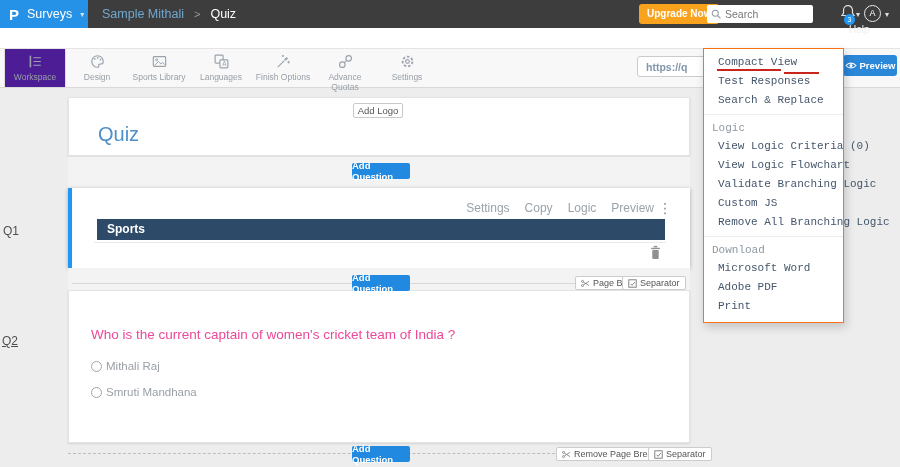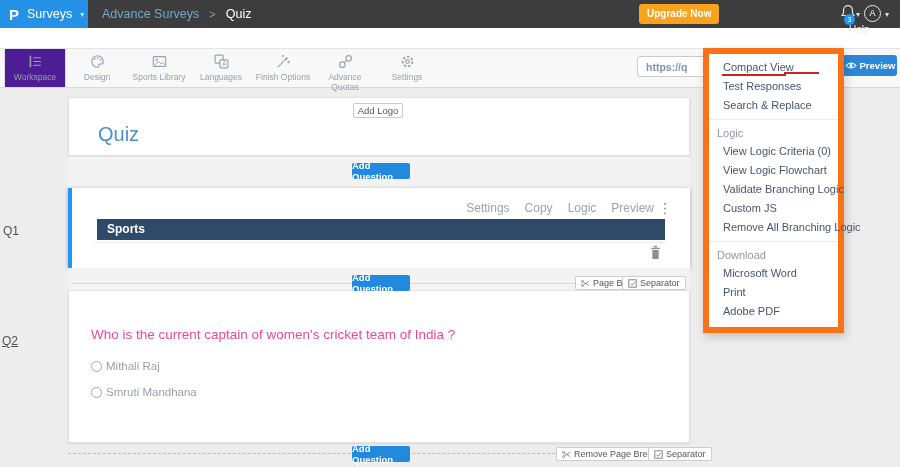--- a/index.html
+++ b/index.html
@@ -39,21 +39,21 @@
   
   .toolbar { left:0; top:48px; width:900px; height:40px; background:#f8f8f8; border-top:1px solid #e4e4e4; border-bottom:1px solid #d9d9d9; }
   .tiles { left:4px; top:49px; height:38px; display:flex; }
   .tile { width:62px; text-align:center; padding-top:4px; cursor:pointer; }
   .tile.active { background:#4c1d95; border-left:1px solid #dedede; border-right:1px solid #dedede; }
   .tile-label { display:block; font-size:8.5px; color:#98a0a8; margin-top:2px; }
   .url-input { left:637px; top:56px; width:140px; height:21px; border:1px solid #cbcbcb; border-radius:3px; background:#fff; color:#8296ab; font-size:10.5px; font-weight:bold; padding-left:8px; font-family:"Liberation Sans",sans-serif; outline:none; z-index:1; }
   .preview-btn { left:843px; top:55px; width:54px; height:21px; background:#2b87d8; border-radius:3px; color:#fff; font-size:9.5px; font-weight:bold; display:flex; align-items:center; justify-content:center; gap:3px; cursor:pointer; }
 
   
-  .dropdown { left:703px; top:48px; width:141px; background:#fff; border:6px solid #f97316; box-shadow:2px 4px 9px rgba(0,0,0,0.18); z-index:20; padding:4px 0 6px 0; }
+  .dropdown { left:703px; top:48px; width:141px; background:#fff; border:1px solid #f97316; box-shadow:2px 4px 9px rgba(0,0,0,0.18); z-index:20; padding:4px 0 6px 0;font-family:Liberation Mono, monospace; }
   .dd-item { position:relative; height:19px; line-height:19px; padding-left:14px; font-size:11px; color:#44566b; cursor:pointer; white-space:nowrap; }
   .dd-header { height:18px; line-height:18px; padding-left:8px; font-size:11px; color:#8d99a5; margin-top:2px; }
   .dd-div { border-top:1px solid #ececec; margin:4px 0; }
   .cv-underline { position:absolute; left:13px; top:16px; width:64px; }
 
   
   .rail-label { font-size:12px; color:#4f4f4f; }
   .card { background:#fff; border:1px solid #e3e3e3; box-shadow:0 1px 2px rgba(0,0,0,0.10); }
   .header-card { left:68px; top:97px; width:622px; height:59px; }
   .add-logo-btn { left:353px; top:103px; width:50px; height:15px; background:#fff; border:1px solid #c9c9c9; border-radius:2px; font-size:9.5px; color:#555; display:flex; align-items:center; justify-content:center; cursor:pointer; }
@@ -82,25 +82,34 @@
 </head>
 <body>
 
 <div class="abs topbar">
   <div class="abs logo-area">
     <span class="logo-glyph">P</span>
     <span class="product-label">Surveys</span>
     <span class="caret">▾</span>
   </div>
   <div class="abs breadcrumb">
-    <span class="bc-parent">Advance Surveys</span>
+    <span class="bc-parent">Sample Mithali</span>
     <span class="bc-sep">&gt;</span>
     <span class="bc-current">Quiz</span>
   </div>
   <div class="abs upgrade-btn">Upgrade Now</div>
+  <div class="abs search-box">
+    <span>
+      <svg width="11" height="11" viewBox="0 0 13 13">
+          <circle cx="5" cy="5" r="3.6" fill="none" stroke="#8a949e" stroke-width="1.2"></circle>
+          <line x1="7.8" y1="7.8" x2="11.2" y2="11.2" stroke="#8a949e" stroke-width="1.2"></line>
+        </svg>
+    </span>
+    <input type="text" placeholder="Search" style="">
+  </div>
   <span class="abs help-label">Help</span>
   <div class="abs bell-wrap">
     <span>
       <svg width="16" height="16" viewBox="0 0 14 15">
           <path d="M7 1.6 a4.2 4.2 0 0 1 4.2 4.2 v2.8 l1.4 2.2 H1.4 L2.8 8.6 V5.8 A4.2 4.2 0 0 1 7 1.6 Z" fill="none" stroke="#e3e3e3" stroke-width="1.1"></path>
           <path d="M5.6 12.2 a1.6 1.6 0 0 0 2.8 0" fill="none" stroke="#e3e3e3" stroke-width="1.1"></path>
         </svg>
     </span>
     <span class="badge">3</span>
   </div>
@@ -200,22 +209,22 @@
   <div class="dd-div"></div>
   <div class="dd-header">Logic</div>
   <div class="dd-item">View Logic Criteria (0)</div>
   <div class="dd-item">View Logic Flowchart</div>
   <div class="dd-item">Validate Branching Logic</div>
   <div class="dd-item">Custom JS</div>
   <div class="dd-item">Remove All Branching Logic</div>
   <div class="dd-div"></div>
   <div class="dd-header">Download</div>
   <div class="dd-item">Microsoft Word</div>
+  <div class="dd-item">Adobe PDF</div>
   <div class="dd-item">Print</div>
-  <div class="dd-item">Adobe PDF</div>
 </div>
 
 <span class="abs rail-label" style="left:3px; top:224px;">Q1</span>
 <span class="abs rail-label" style="left:2px; top:334px;text-decoration:underline;">Q2</span>
 
 <div class="abs card header-card"></div>
 <div class="abs add-logo-btn">Add Logo</div>
 <span class="abs survey-title">Quiz</span>
 
 <div class="abs gap-strip gap1"></div>

